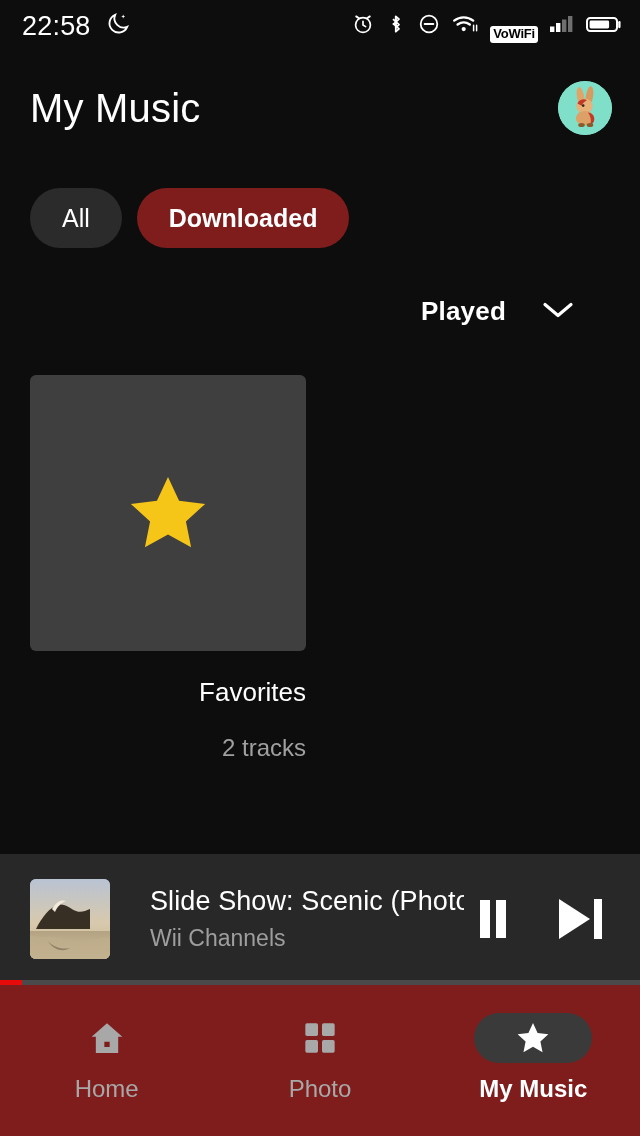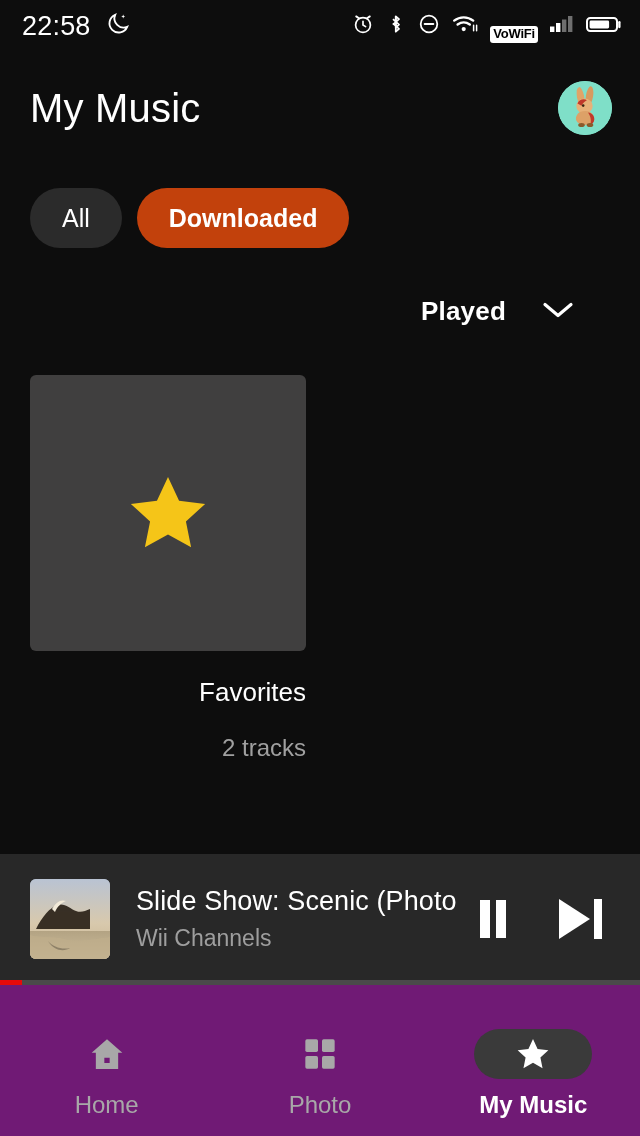--- a/index.html
+++ b/index.html
@@ -67,38 +67,38 @@
 
   
   .miniplayer {
     position:absolute; left:0; top:854px; width:640px; height:130px;
     background:#282828; display:flex; align-items:center; padding:0 26px 0 30px;
   }
   .mp-art {
     width:80px; height:80px; border-radius:6px; flex:none; overflow:hidden;
     background:#9aa6b4; position:relative;
   }
-  .mp-meta { flex:1; min-width:0; margin-left:26px; margin-right:10px; }
+  .mp-meta { flex:1; min-width:0; margin-left:40px; margin-right:10px; }
   .mp-title {
     font-size:27px; color:#fff; white-space:nowrap; overflow:hidden;
     text-overflow:clip; letter-spacing:.1px;
   }
   .mp-artist { margin-top:8px; font-size:23px; color:#9e9e9e; white-space:nowrap; overflow:hidden; }
   .mp-controls { display:flex; align-items:center; gap:42px; flex:none; padding-right:8px; }
   .mp-btn { display:flex; align-items:center; justify-content:center; }
 
   .progress {
     position:absolute; left:0; top:980px; width:640px; height:5px; background:#4a4a4a;
   }
   .progress-fill { height:5px; background:#e60a0a; }
 
   
   .bottomnav {
     position:absolute; left:0; top:985px; width:640px; height:151px;
-    background:#701a75; display:flex; align-items:flex-start; padding-top:44px;
+    background:#7f1d1d; display:flex; align-items:flex-start; padding-top:28px;
   }
   .nav-item {
     flex:1; display:flex; flex-direction:column; align-items:center; gap:12px;
   }
   .nav-pill {
     width:118px; height:50px; border-radius:25px;
     display:flex; align-items:center; justify-content:center;
   }
   .nav-pill.active { background:#3a3a3a; }
   .nav-label { font-size:24px; color:#a8a8a8; }
@@ -183,21 +183,21 @@
         <path d="M30 31.5c4 .6 6.6 3.4 6.3 7-.2 2.8-2 4.8-4.2 5.6 1.6-4 .6-9-2.1-12.6z" fill="#c0392b"></path>
 
         <ellipse cx="23.5" cy="44" rx="3.3" ry="2.1" fill="#8a5a2b"></ellipse>
         <ellipse cx="32" cy="44" rx="3.3" ry="2.1" fill="#8a5a2b"></ellipse>
       </svg>
     </div>
   </div>
 
   <div class="chips">
     <div class="chip unselected">All</div>
-    <div class="chip selected" style="background: #c2410c;">Downloaded</div>
+    <div class="chip selected" style="background: #7f1d1d;">Downloaded</div>
   </div>
 
   <div class="sortrow">
     <span class="sort-label">Played</span>
     <span>
       <svg width="34" height="22" viewBox="0 0 34 22">
         <path d="M4 5.5L17 16.5 30 5.5" fill="none" stroke="#fff" stroke-width="3.2" stroke-linecap="round" stroke-linejoin="round"></path>
       </svg>
     </span>
   </div>

